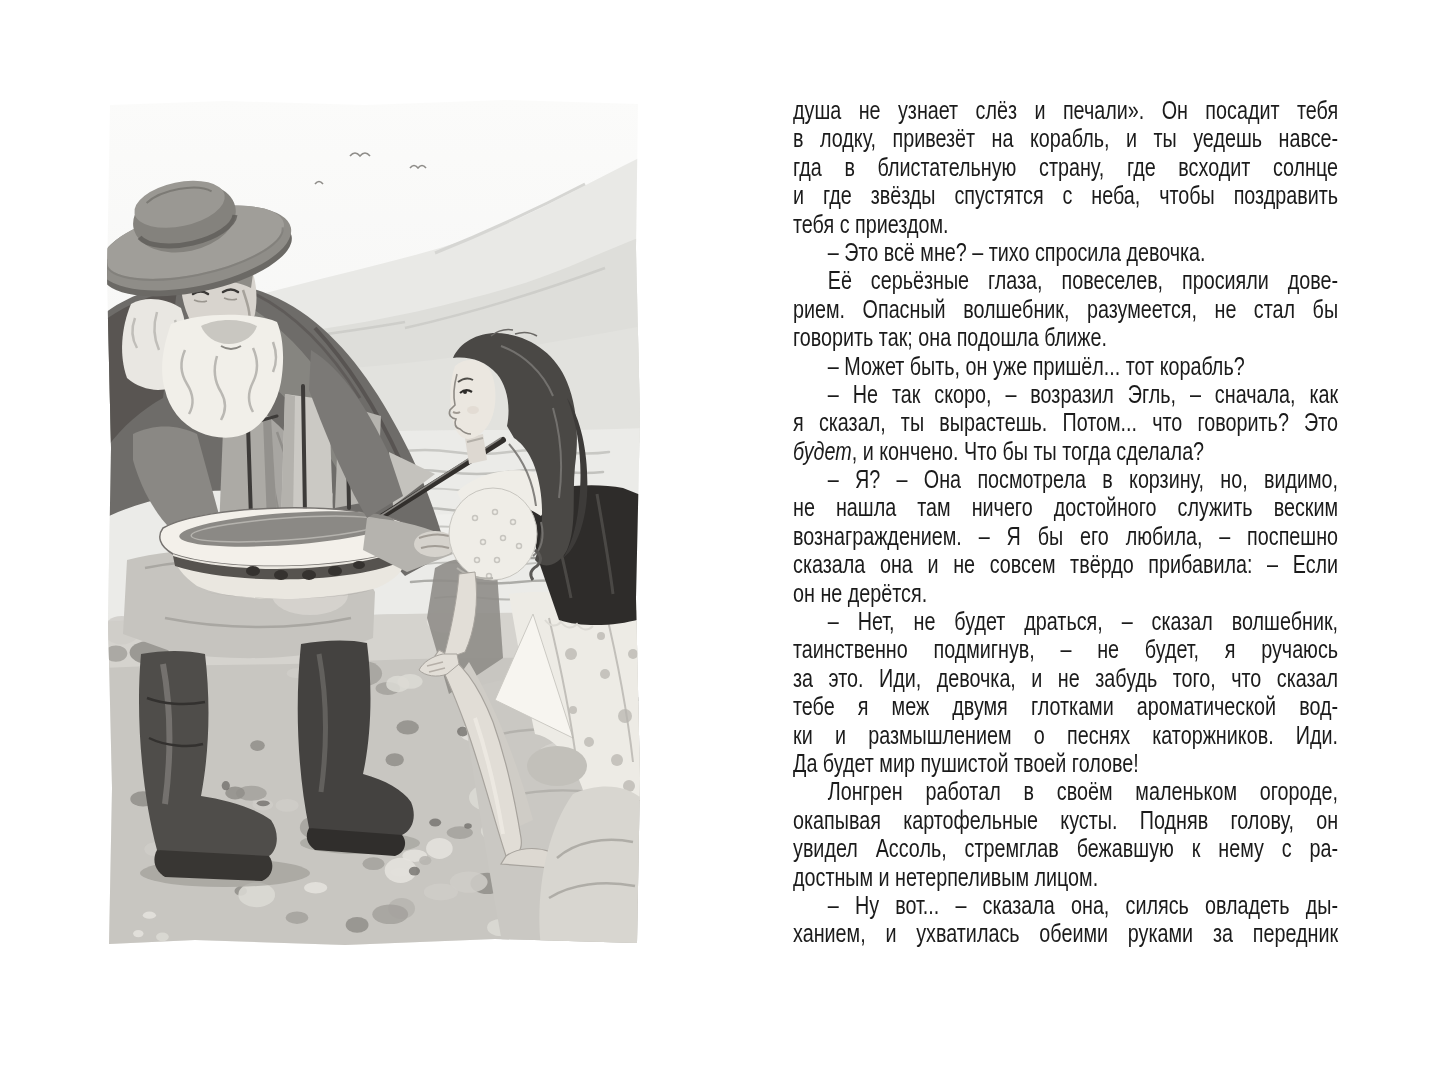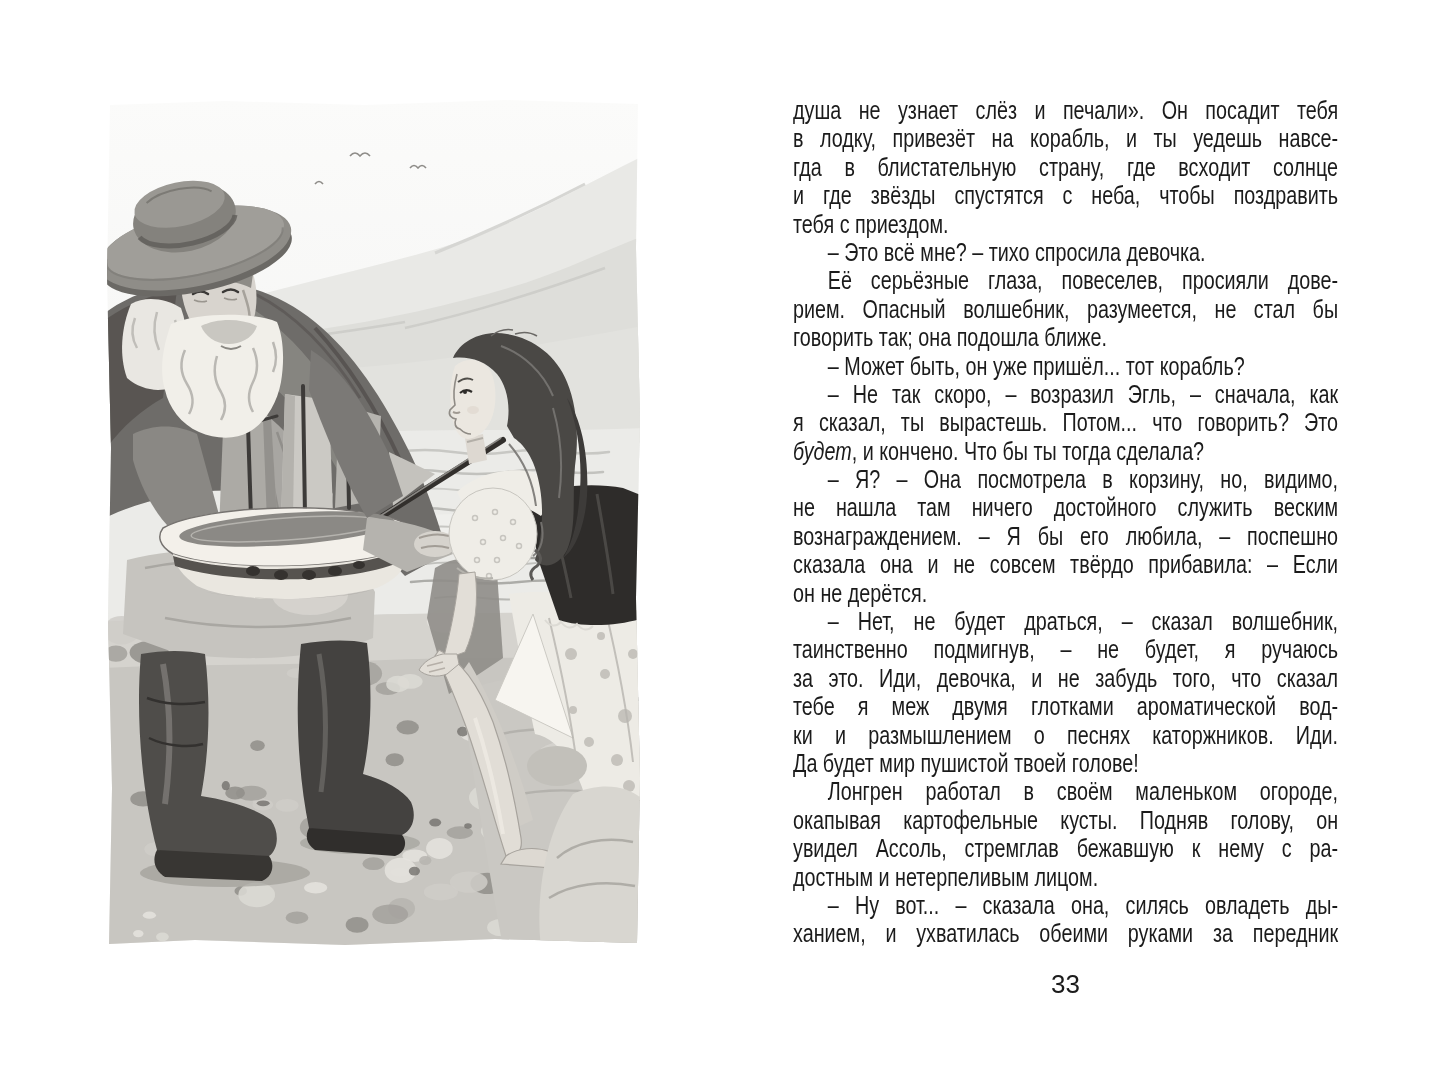--- a/index.html
+++ b/index.html
@@ -384,15 +384,14 @@
       <div class="tline"><span>ки и размышлением о песнях каторжников. Иди.</span></div>
       <div class="tline last"><span>Да будет мир пушистой твоей голове!</span></div>
       <div class="tline indent"><span>Лонгрен работал в своём маленьком огороде,</span></div>
       <div class="tline"><span>окапывая картофельные кусты. Подняв голову, он</span></div>
       <div class="tline"><span>увидел Ассоль, стремглав бежавшую к нему с ра-</span></div>
       <div class="tline last"><span>достным и нетерпеливым лицом.</span></div>
       <div class="tline indent"><span>– Ну вот... – сказала она, силясь овладеть ды-</span></div>
       <div class="tline"><span>ханием, и ухватилась обеими руками за передник</span></div>
     </div>
 
-  <div class="page-number">33</div>
 
 </div>
 
 </body></html>

